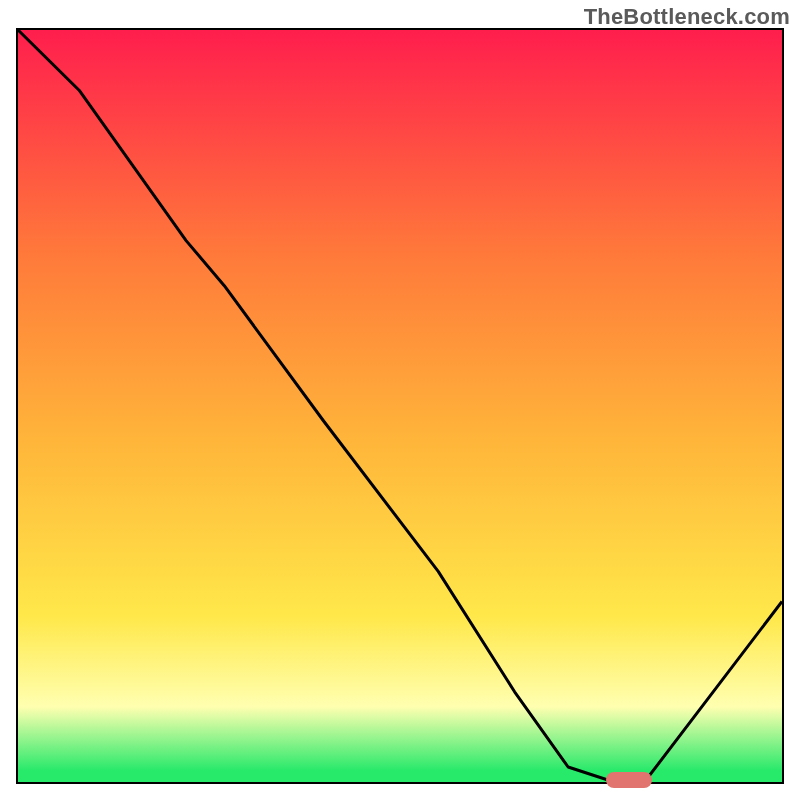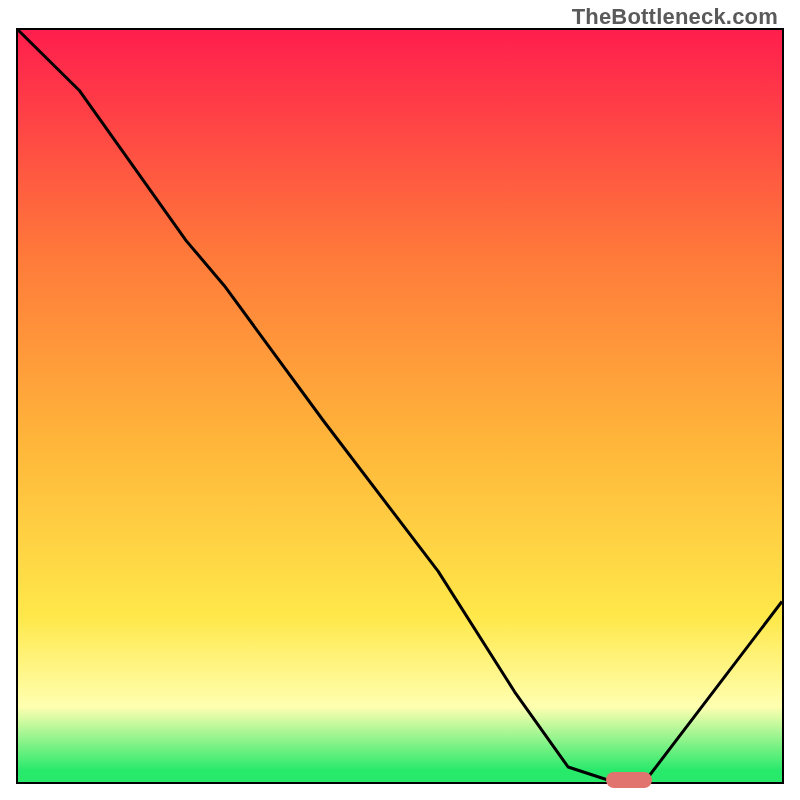--- a/index.html
+++ b/index.html
@@ -16,21 +16,21 @@
     left: 16px;
     top: 28px;
     width: 768px;
     height: 756px;
     border: 2px solid #000000;
     box-sizing: border-box;
   }
   .watermark {
     position: absolute;
     top: 4px;
-    right: 22px;
+    right: 10px;
     font-size: 22px;
     font-weight: 600;
     color: #5a5a5a;
     letter-spacing: 0.2px;
   }
   svg.plot {
     position: absolute;
     left: 18px;
     top: 30px;
     width: 764px;

